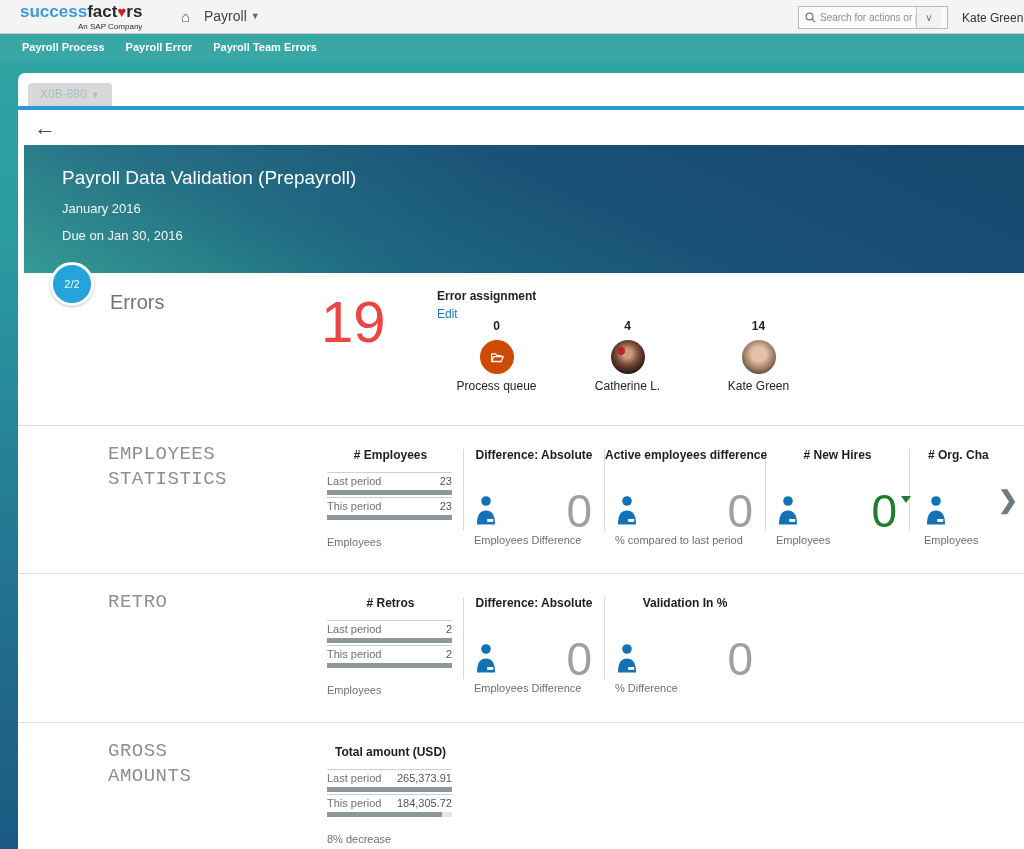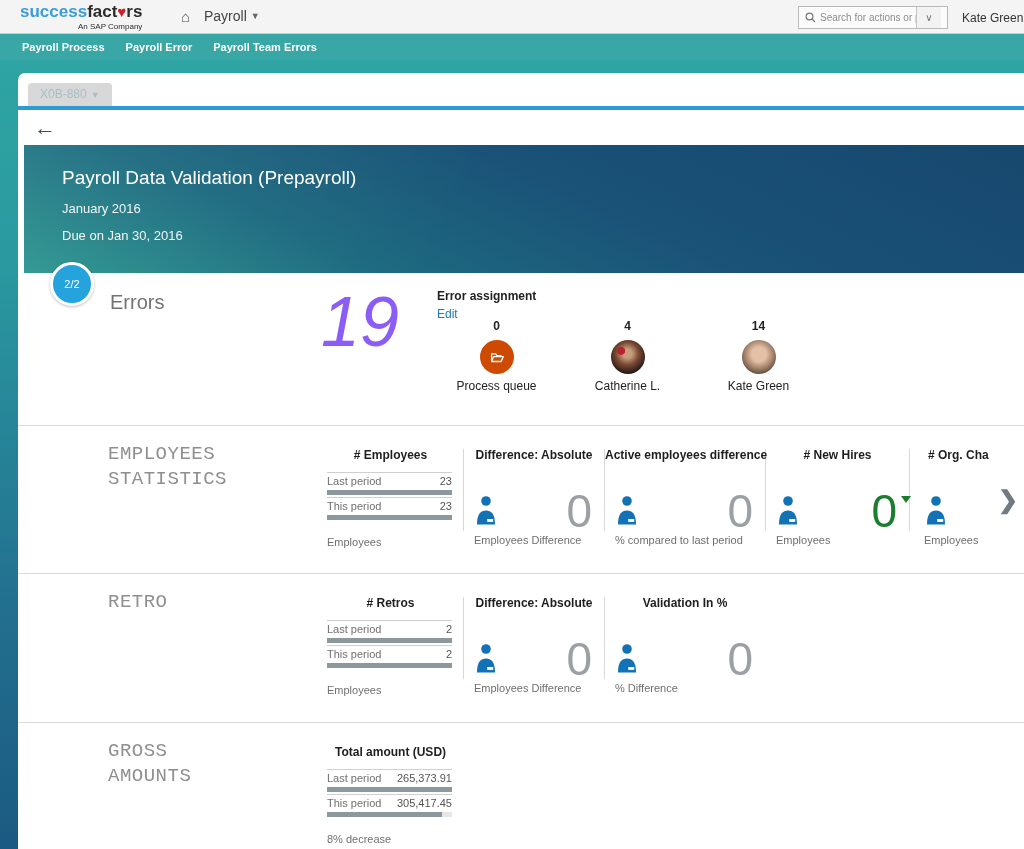--- a/index.html
+++ b/index.html
@@ -49,21 +49,21 @@
   .banner .b-title { position:absolute; left:38px; top:22px; font-size:19px; color:#fff; }
   .banner .b-period { position:absolute; left:38px; top:56px; font-size:13px; color:#f2f6f8; }
   .banner .b-due { position:absolute; left:38px; top:83px; font-size:13px; color:#f2f6f8; }
 
   .badge-circle { position:absolute; left:32px; top:189px; width:44px; height:44px; border-radius:50%;
     background:#25a3dd; border:3px solid #fff; box-shadow:0 1px 3px rgba(0,0,0,.25);
     display:flex; align-items:center; justify-content:center; color:#fff; font-size:11px; z-index:5; }
 
   
   .errors-label { position:absolute; left:92px; top:218px; font-size:20px; color:#737373; }
-  .errors-count { position:absolute; left:303px; top:214px; font-size:70px; line-height:70px; color:#8b5cf6;font-style:italic; }
+  .errors-count { position:absolute; left:303px; top:214px; font-size:58px; line-height:70px; color:#ef4444; }
   .assign-title { position:absolute; left:419px; top:216px; font-size:12px; font-weight:bold; color:#222; }
   .assign-edit { position:absolute; left:419px; top:234px; font-size:12px; color:#1b79c0; cursor:pointer; }
   .assignees { position:absolute; left:413px; top:246px; display:flex; }
   .assignee { width:131px; text-align:center; }
   .assignee .a-count { font-size:12px; font-weight:bold; color:#222; }
   .assignee .a-icon { width:34px; height:34px; border-radius:50%; margin:7px auto 0; cursor:pointer; }
   .a-icon.queue { background:#cd4a00; display:flex; align-items:center; justify-content:center; }
   .a-icon.av-catherine { background:
       radial-gradient(circle at 30% 32%, rgba(185,30,45,.95) 0 11%, rgba(185,30,45,0) 13%),
       radial-gradient(circle at 48% 40%, #c99e80 16%, #7a4a33 42%, #2a1a18 72%, #0d0b0d 100%); }
@@ -320,21 +320,21 @@
           <div class="mini-table">
             <div class="mt-row">
                 <span>Last period</span>
                 <span class="mt-val">265,373.91</span>
               </div>
             <div class="mt-track">
                 <div class="mt-bar" style="width: 100%;"></div>
               </div>
             <div class="mt-row">
                 <span>This period</span>
-                <span class="mt-val">305,417.45</span>
+                <span class="mt-val">184,305.72</span>
               </div>
             <div class="mt-track">
                 <div class="mt-bar" style="width: 92%;"></div>
               </div>
             <div class="mt-footer">8% decrease</div>
           </div>
         </div>
       </div>
     </div>
 

